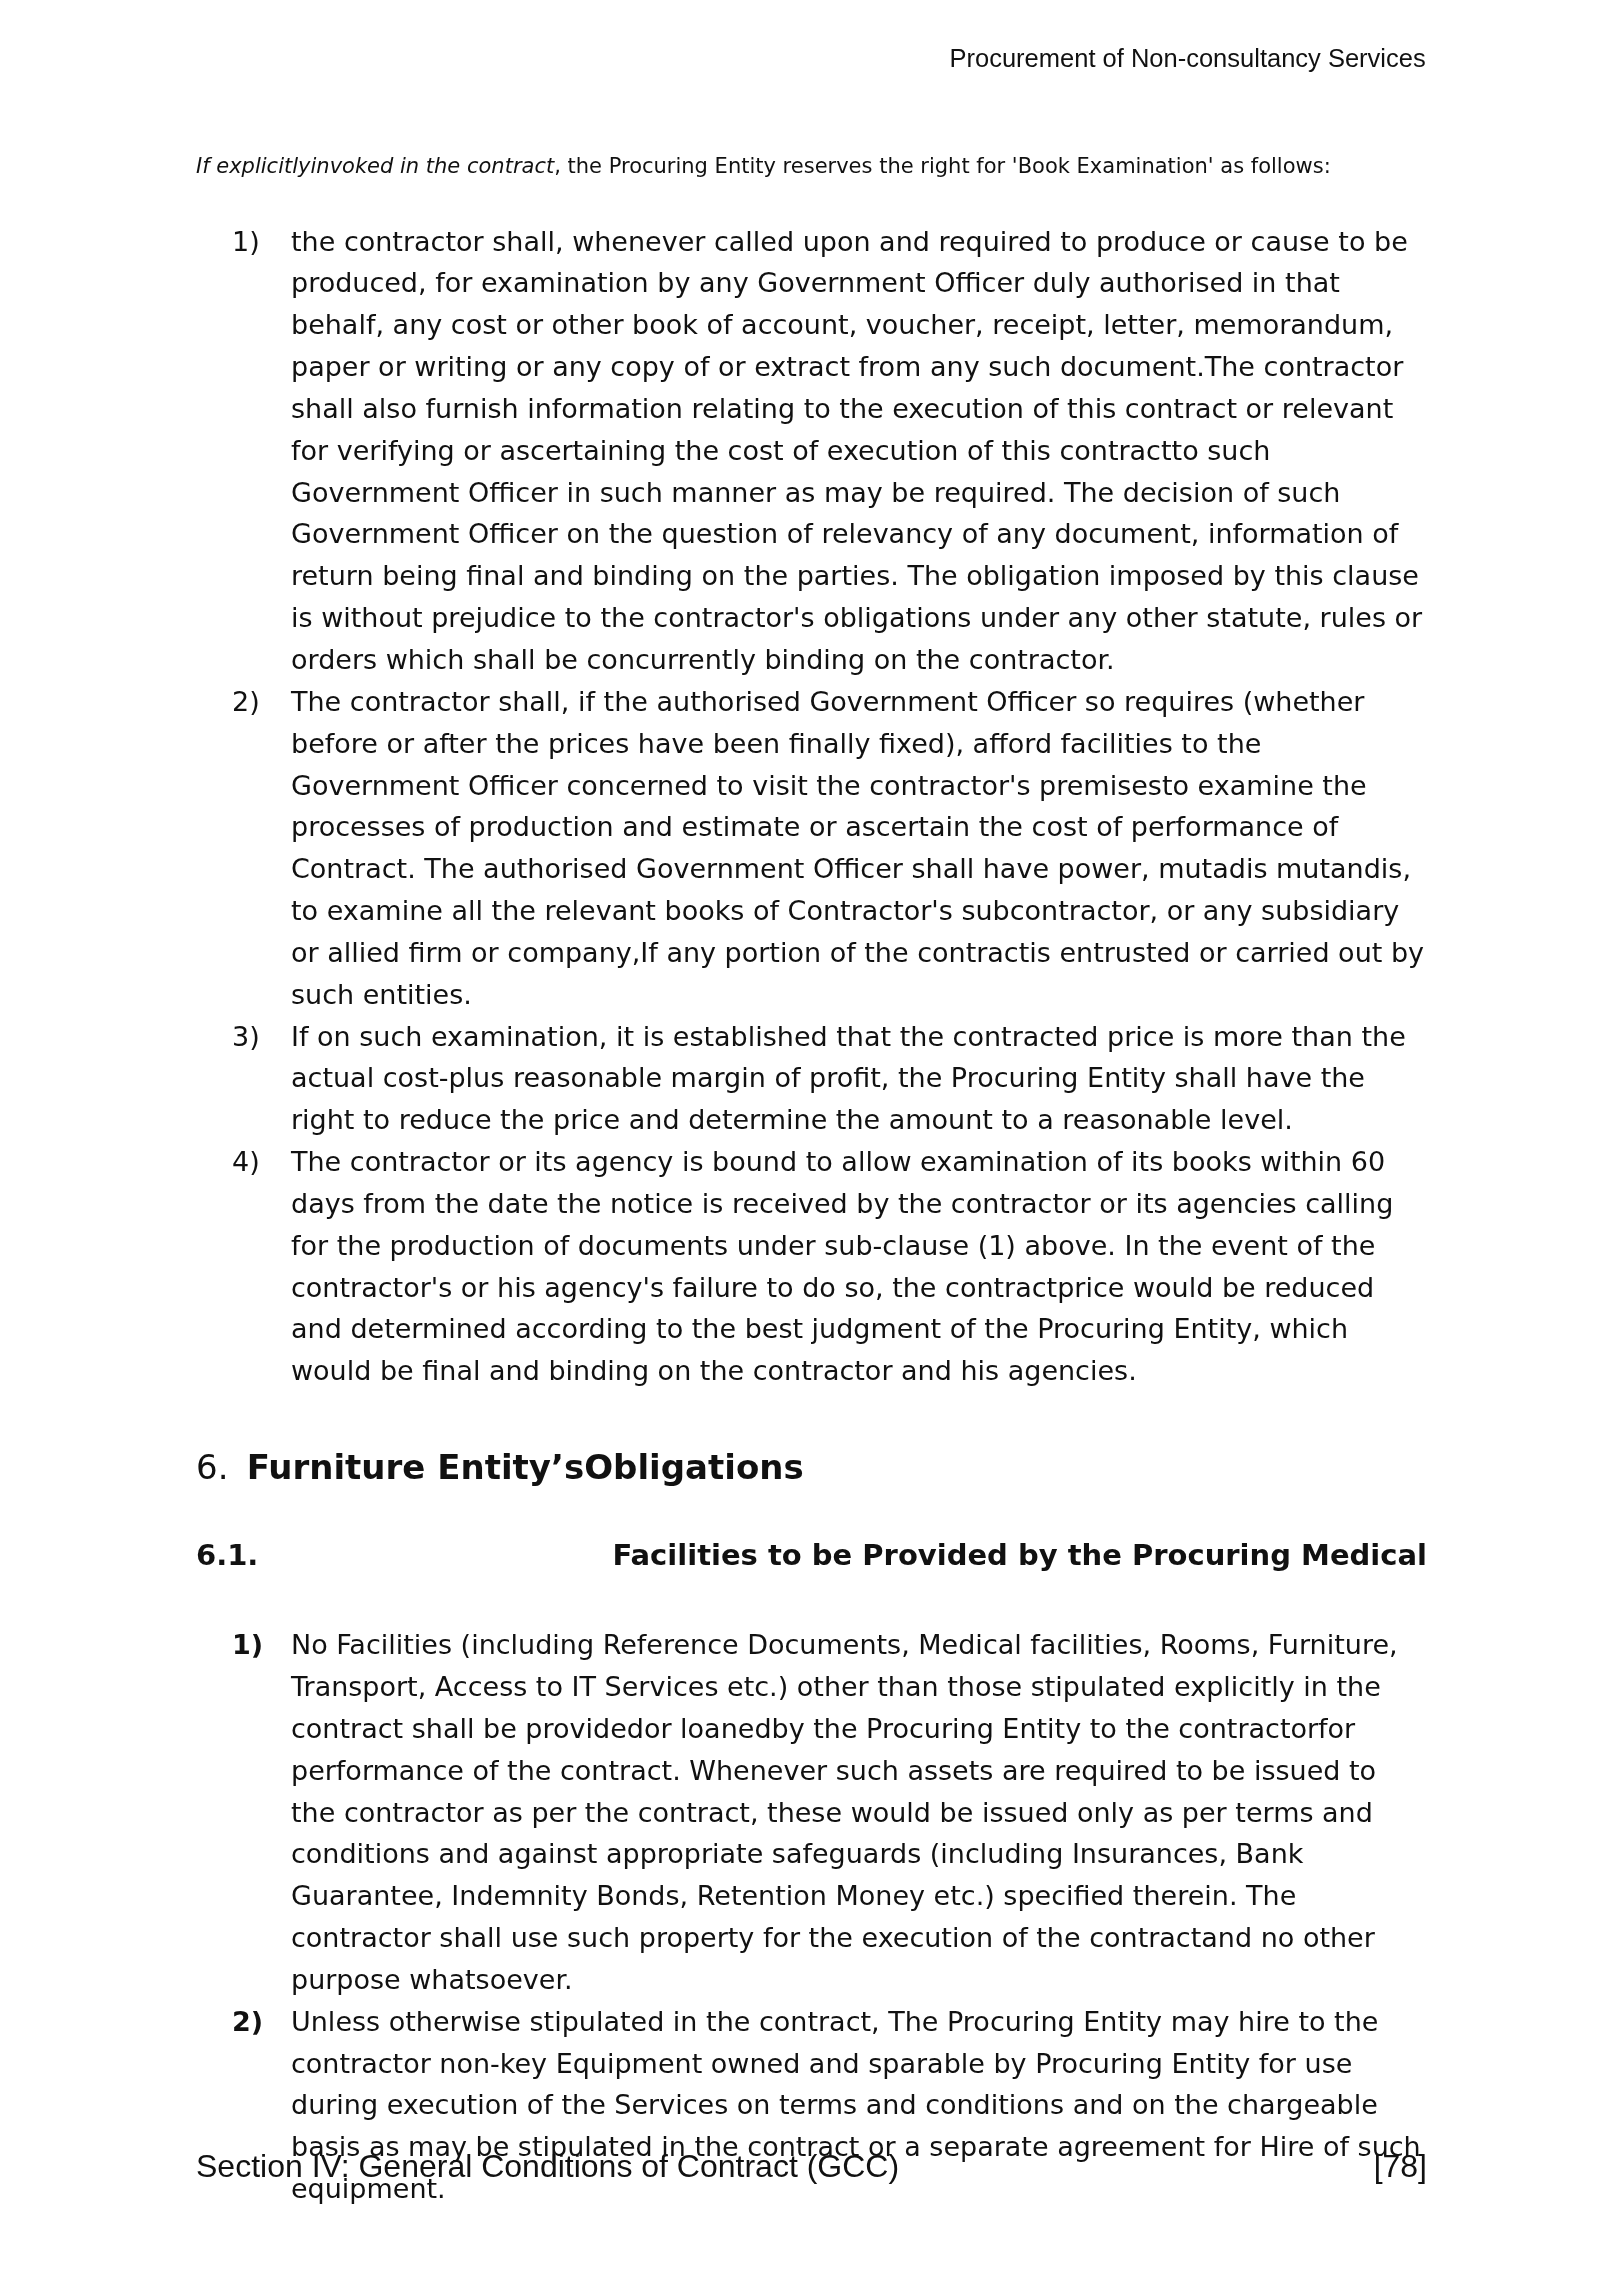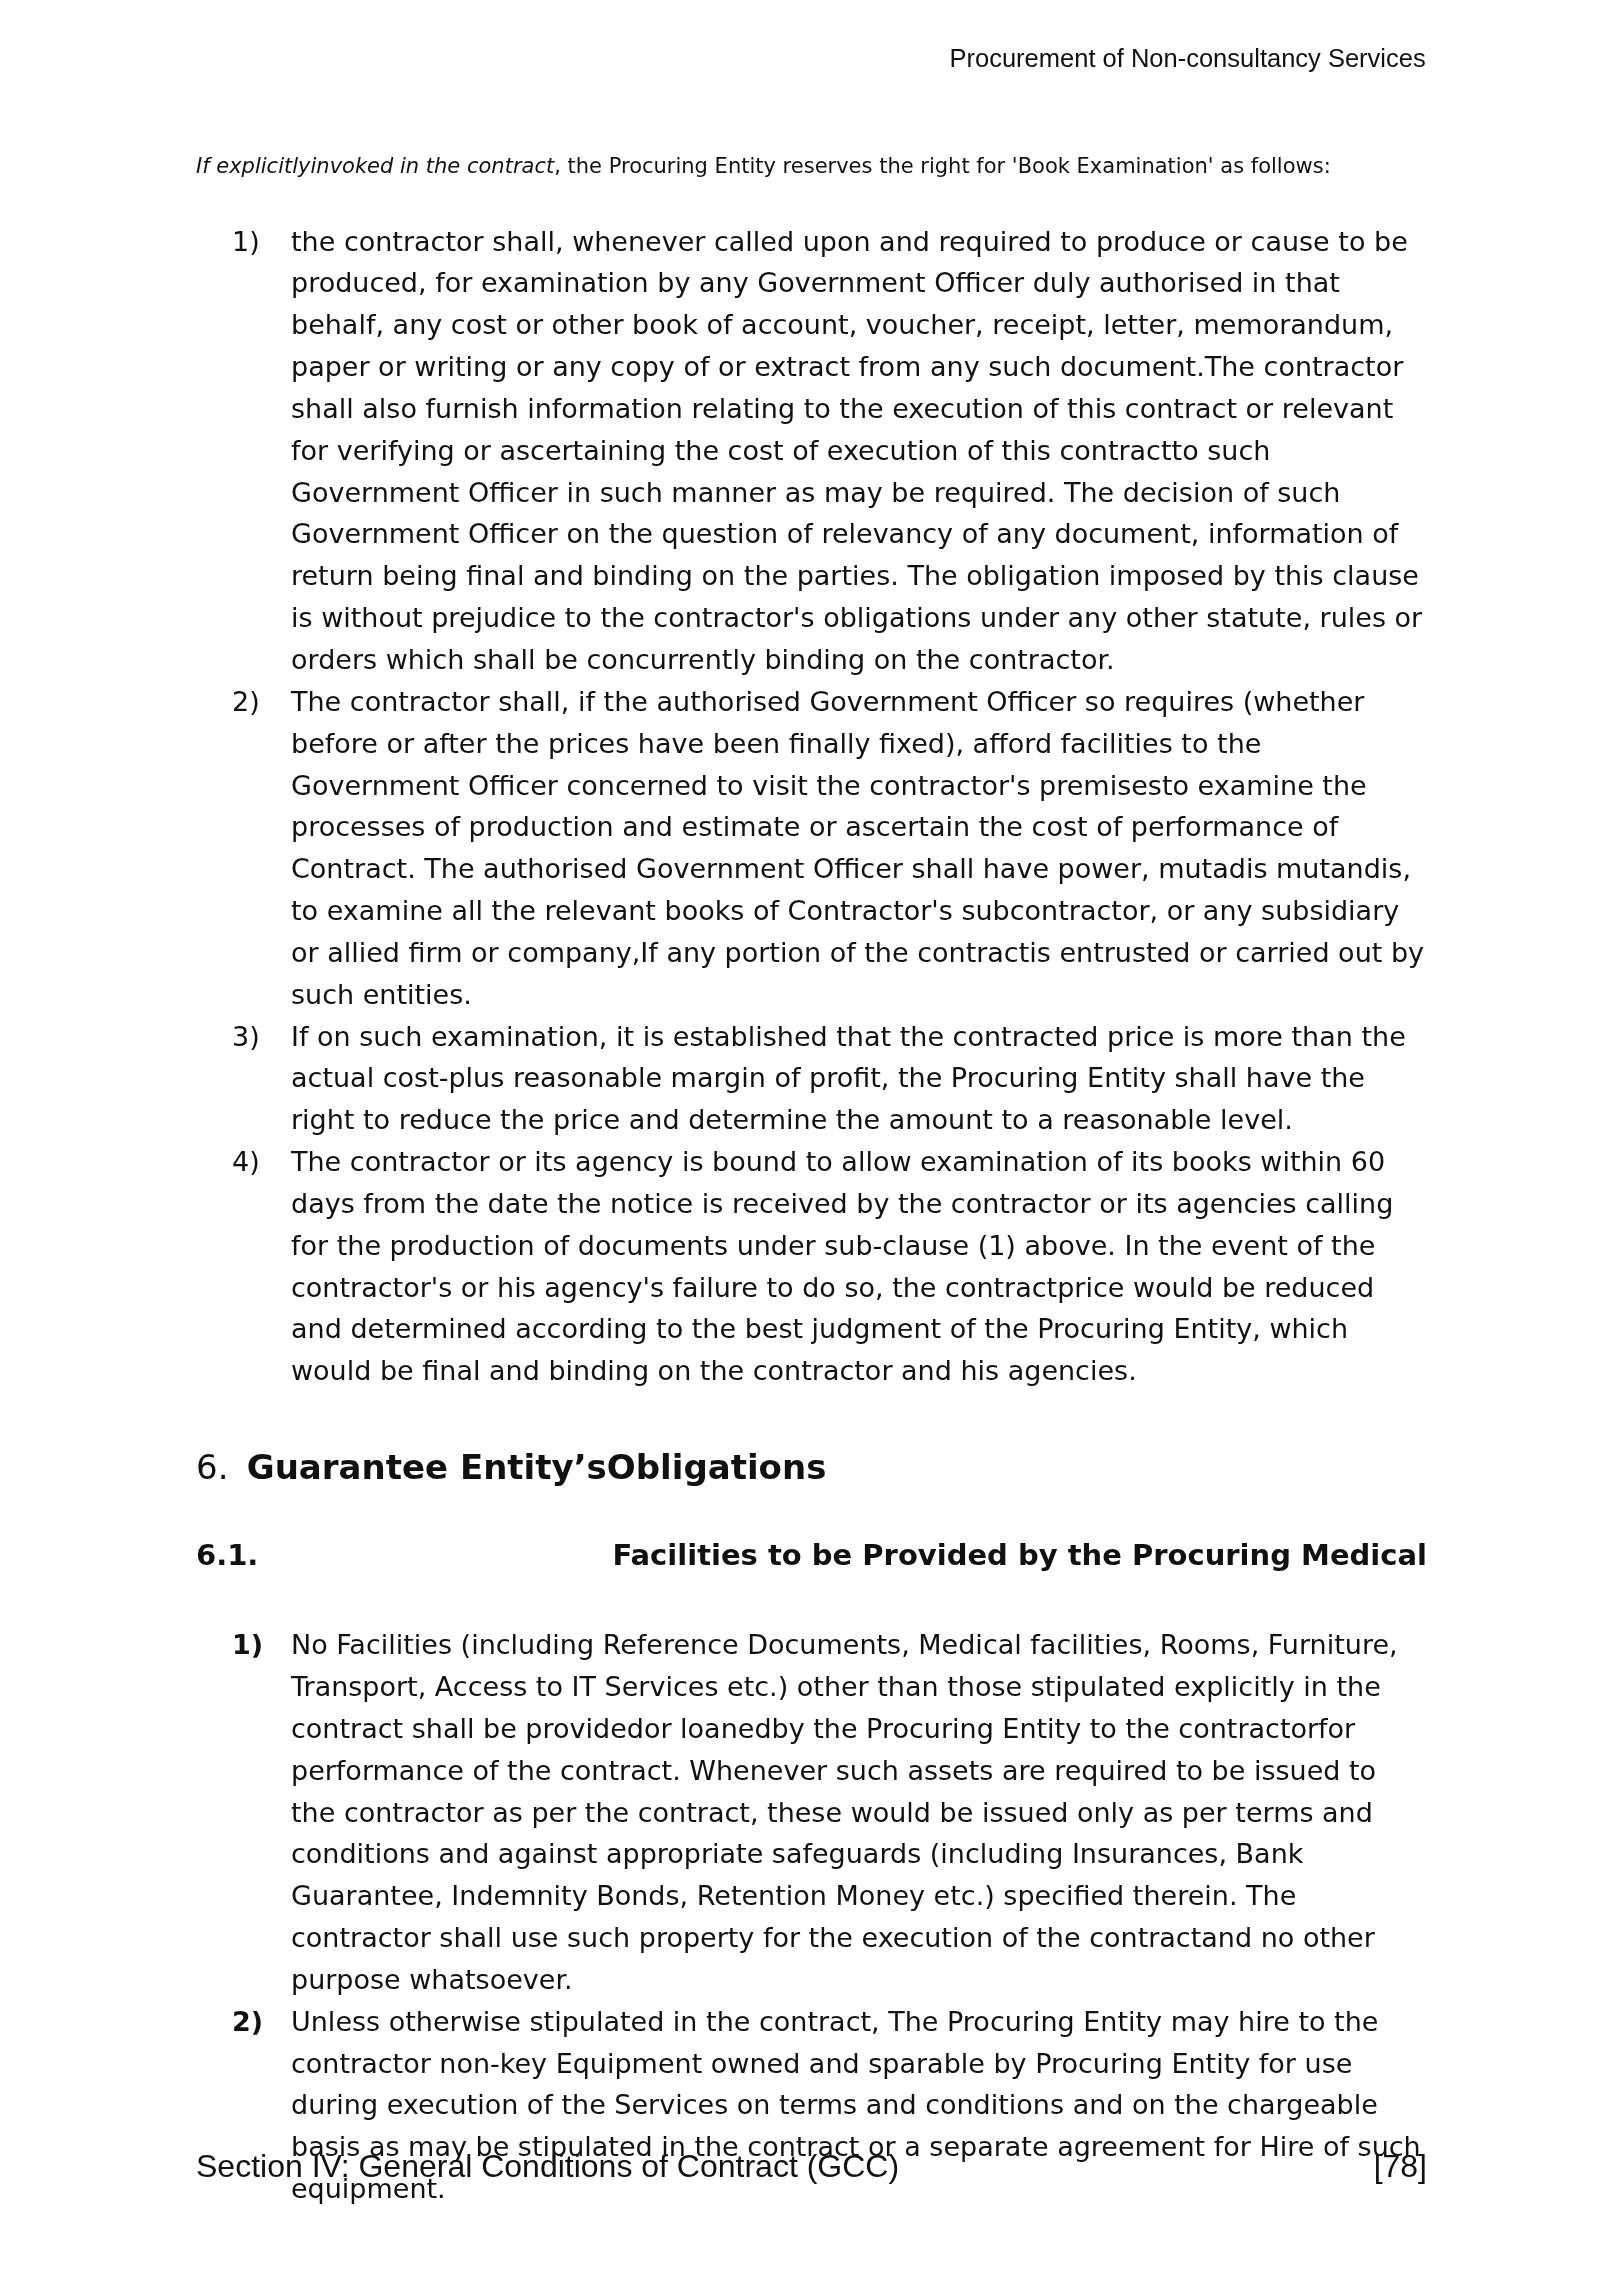--- a/index.html
+++ b/index.html
@@ -100,21 +100,21 @@
     <li class="clause">
       <span class="num">3)</span>
       <span>If on such examination, it is established that the contracted price is more than the actual cost-plus reasonable margin of profit, the Procuring Entity shall have the right to reduce the price and determine the amount to a reasonable level.</span>
     </li>
     <li class="clause">
       <span class="num">4)</span>
       <span>The contractor or its agency is bound to allow examination of its books within 60 days from the date the notice is received by the contractor or its agencies calling for the production of documents under sub-clause (1) above. In the event of the contractor's or his agency's failure to do so, the contractprice would be reduced and determined according to the best judgment of the Procuring Entity, which would be final and binding on the contractor and his agencies.</span>
     </li>
   </ol>
 
-  <h1 class="section-heading"><span class="sec-num">6.</span><span class="sec-title">Guarantee Entity’sObligations</span></h1>
+  <h1 class="section-heading"><span class="sec-num">6.</span><span class="sec-title">Furniture Entity’sObligations</span></h1>
 
   <h2 class="subsection-heading"><span class="sub-num">6.1.</span><span>Facilities to be Provided by the Procuring Medical</span></h2>
 
   <ol class="clauses clauses-bold">
     <li class="clause">
       <span class="num">1)</span>
       <span>No Facilities (including Reference Documents, Medical facilities, Rooms, Furniture, Transport, Access to IT Services etc.) other than those stipulated explicitly in the contract shall be providedor loanedby the Procuring Entity to the contractorfor performance of the contract. Whenever such assets are required to be issued to the contractor as per the contract, these would be issued only as per terms and conditions and against appropriate safeguards (including Insurances, Bank Guarantee, Indemnity Bonds, Retention Money etc.) specified therein. The contractor shall use such property for the execution of the contractand no other purpose whatsoever.</span>
     </li>
     <li class="clause">
       <span class="num">2)</span>

